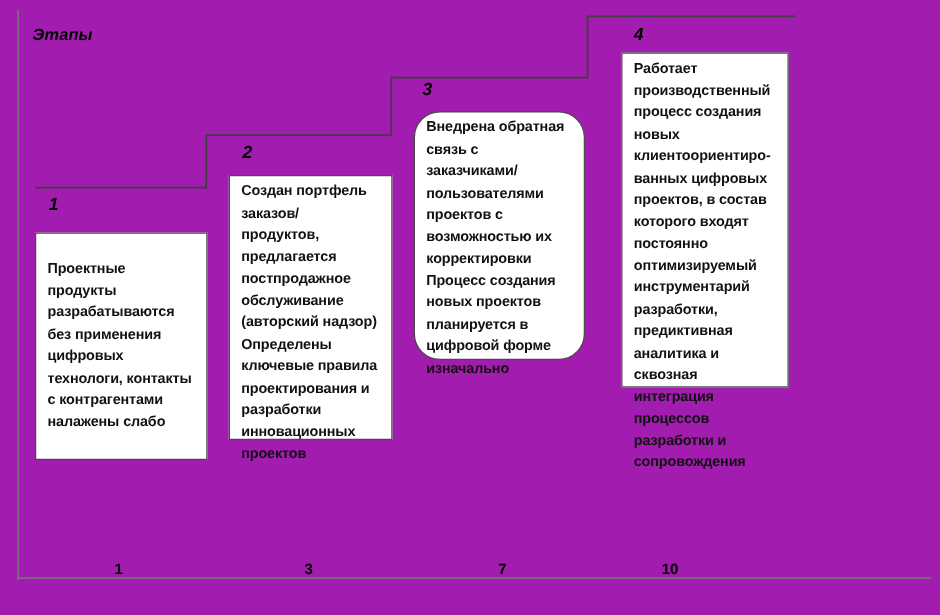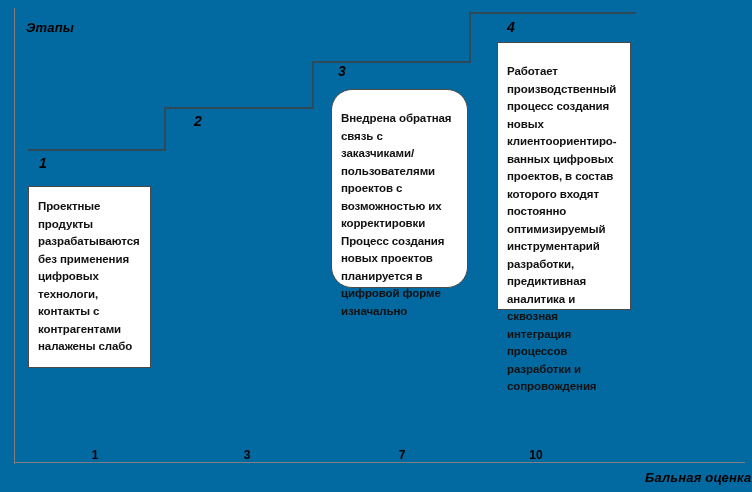--- a/index.html
+++ b/index.html
@@ -8,21 +8,21 @@
     background: #ffffff;
   }
   body {
     font-family: "Liberation Sans", sans-serif;
     color: #000000;
   }
   #canvas {
     position: relative;
     width: 752px;
     height: 492px;
-    background: #0369a1;
+    background: #a21caf;
     overflow: hidden;
   }
 
   
   .axis-v {
     position: absolute;
     left: 14px;
     top: 8px;
     width: 0;
     height: 456px;
@@ -87,49 +87,51 @@
   .box-text {
     font-size: 11.5px;
     line-height: 17.5px;
     font-weight: bold;
     color: #111111;
     padding: 0 9px;
     width: 100%;
     white-space: pre-line;
     letter-spacing: -0.1px;
   }
-  .box.align-top { align-items: flex-start; padding-top: 20px; }
+  .box.align-top { align-items: flex-start; padding-top: 4px; }
 </style>
 </head>
 <body>
 
 <div id="canvas">
 
   <div class="axis-v"></div>
 
   <div class="axis-h"></div>
 
   <div class="axis-title vert-label">Этапы</div>
-  <div class="axis-title horiz-label">Бальная оценка</div>
 
   <svg class="stair" viewBox="0 0 752 492" width="752" height="492" xmlns="http://www.w3.org/2000/svg">
     <polyline points="28,150 165,150 165,108 313,108 313,62 470,62 470,13 636,13" fill="none" stroke="#3f3f3f" stroke-width="1.4" stroke-linejoin="miter" stroke-linecap="butt"></polyline>
   </svg>
 
   <div class="tick" style="left:80px; top:448px;">1</div>
   <div class="tick" style="left:232px; top:448px;">3</div>
   <div class="tick" style="left:387px; top:448px;">7</div>
   <div class="tick" style="left:521px; top:448px;">10</div>
 
   <div class="step-num" style="left:39px; top:155px;">1</div>
-  <div class="box" style="left:28px; top:186px; width:123px; height:182px;">
+  <div class="box" style="left:28px; top:186px; width:138px; height:182px;">
     <div class="box-text">Проектные продукты разрабатываются без применения цифровых технологи, контакты с контрагентами налажены слабо</div>
   </div>
 
   <div class="step-num" style="left:194px; top:113px;">2</div>
+  <div class="box align-top" style="left:183px; top:140px; width:131px; height:212px;">
+    <div class="box-text">Создан портфель заказов/ продуктов, предлагается постпродажное обслуживание (авторский надзор) Определены ключевые правила проектирования и разработки инновационных проектов</div>
+  </div>
 
   <div class="step-num" style="left:338px; top:63px;">3</div>
   <div class="box align-top" style="left:331px; top:89px; width:137px; height:199px;border-radius:21px;">
     <div class="box-text">Внедрена обратная связь с заказчиками/ пользователями проектов с возможностью их корректировки Процесс создания новых проектов планируется в цифровой форме изначально</div>
   </div>
 
   <div class="step-num" style="left:507px; top:19px;">4</div>
   <div class="box align-top" style="left:497px; top:42px; width:134px; height:268px;">
     <div class="box-text">Работает производственный процесс создания новых клиентоориентиро-ванных цифровых проектов, в состав которого входят постоянно оптимизируемый инструментарий разработки, предиктивная аналитика и сквозная интеграция процессов разработки и сопровождения</div>
   </div>

